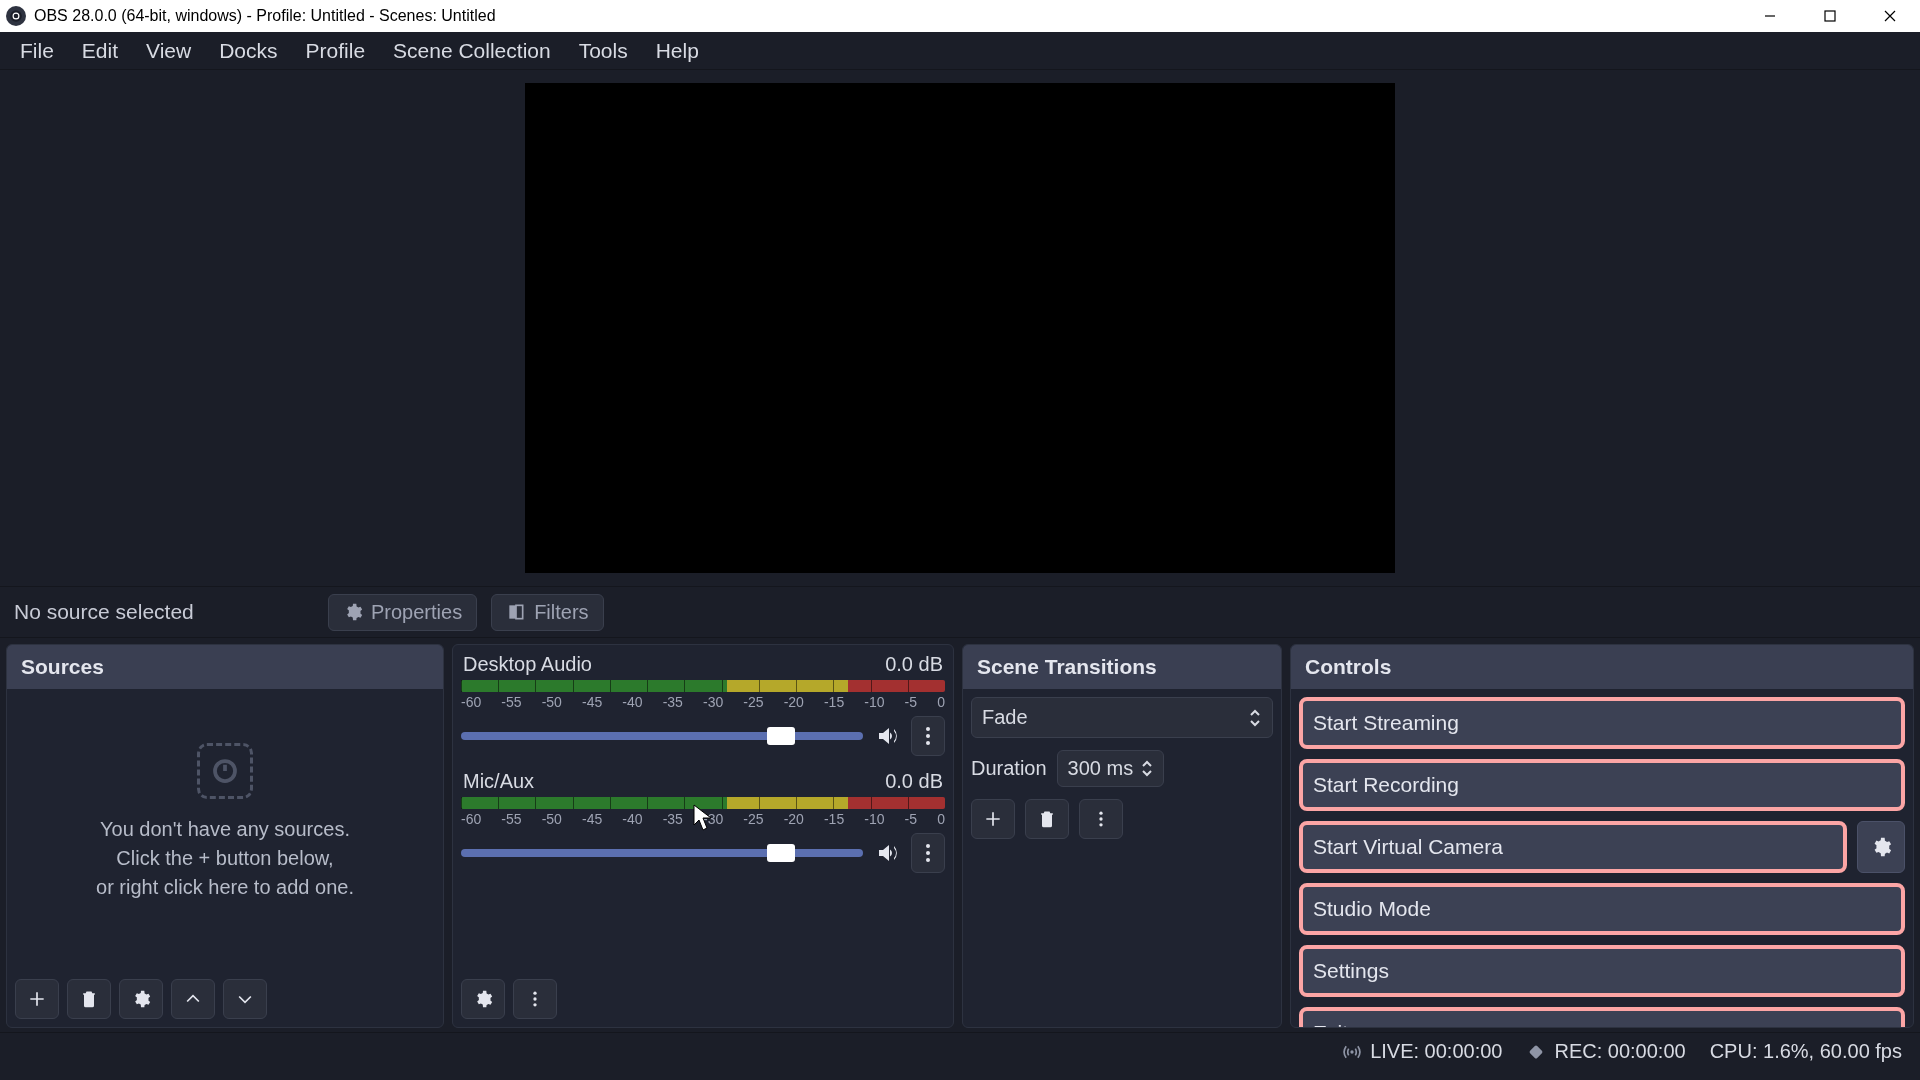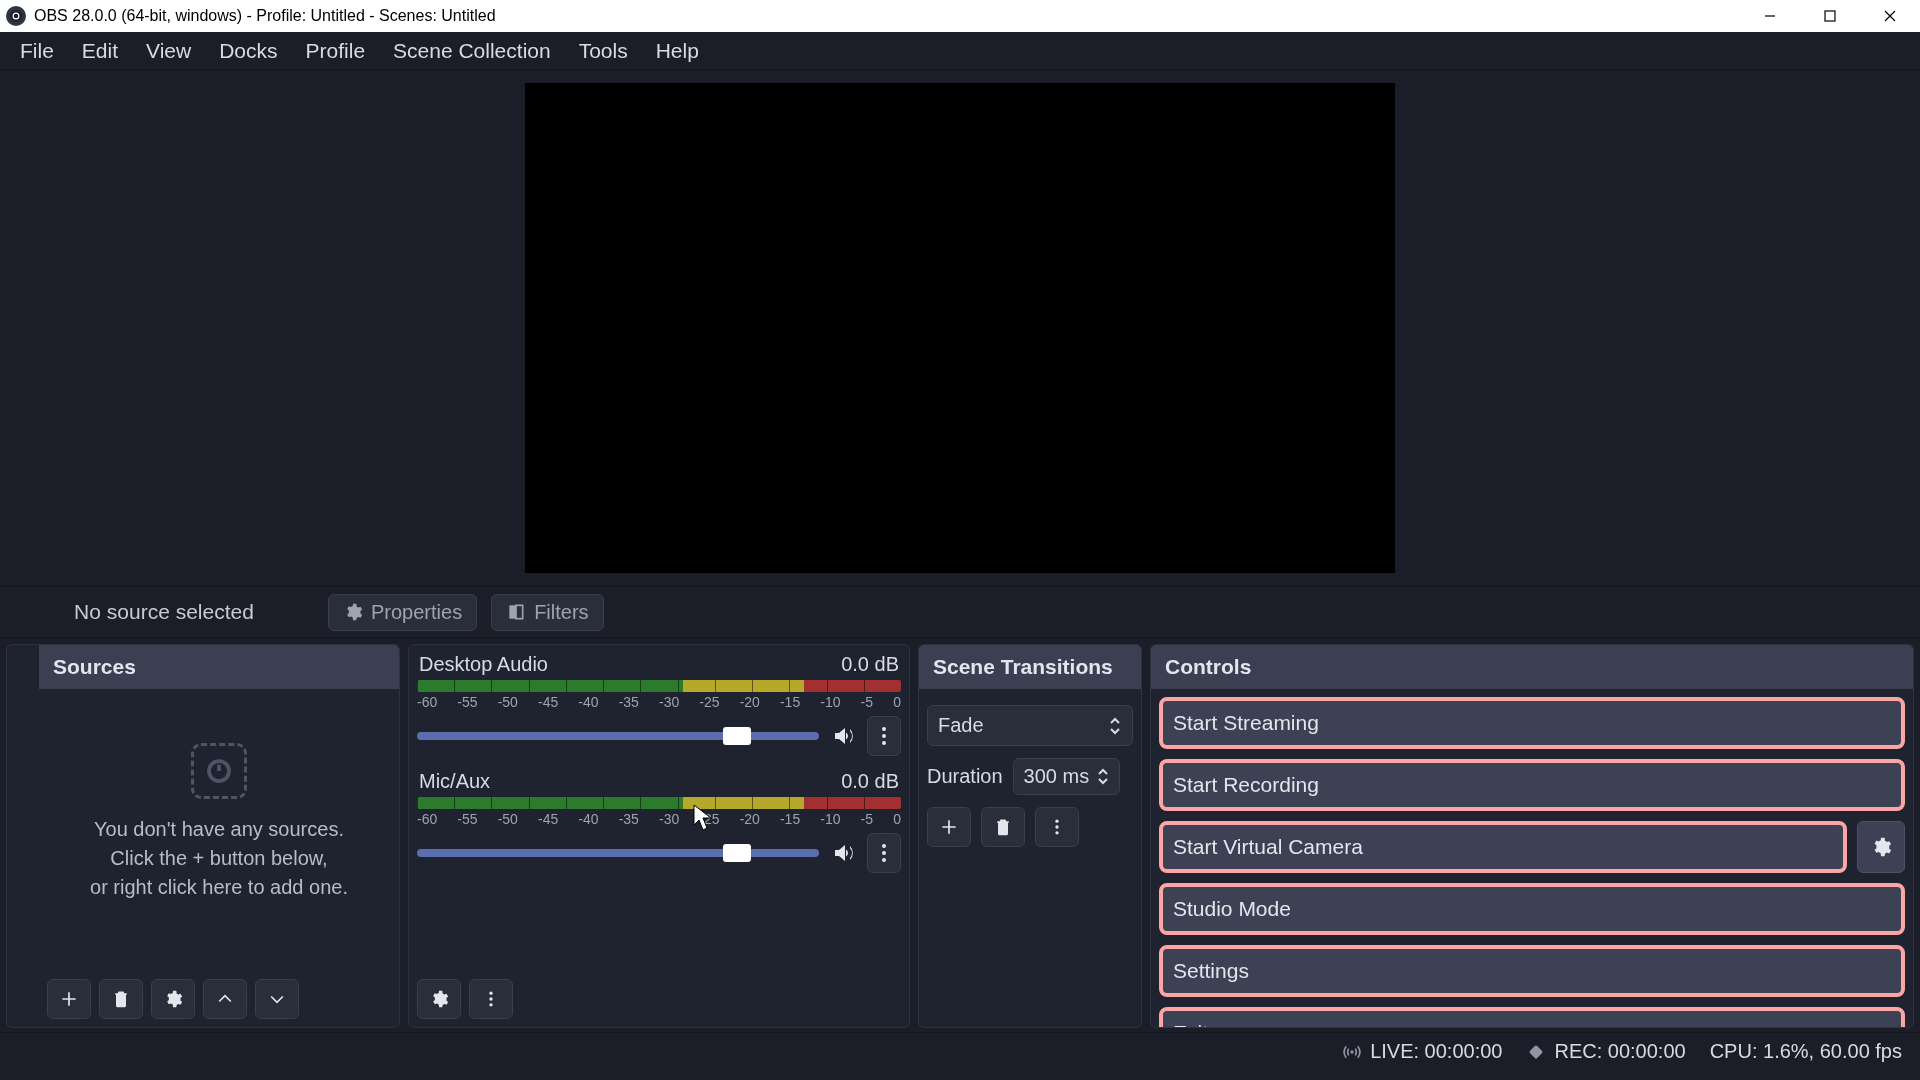--- a/index.html
+++ b/index.html
@@ -16,41 +16,41 @@
 
 .menubar { height:38px; background:#1b1e28; display:flex; align-items:center; padding:0 6px; border-bottom:1px solid #14161d; }
 .menubar .mitem { padding:6px 14px; font-size:21px; color:#d8dbe3; cursor:default; }
 
 
 .preview-wrap { height:516px; display:flex; align-items:center; justify-content:center; background:#1b1e28; }
 .canvas { width:870px; height:490px; background:#000; }
 
 
 .ctxbar { height:52px; display:flex; align-items:center; padding:0 14px; gap:14px; background:#1b1e28; border-top:1px solid #14161d; border-bottom:1px solid #14161d; }
-.ctxbar .status { flex: 0 0 300px; font-size:21px; color:#c8cbd6;text-align:center; }
+.ctxbar .status { flex: 0 0 300px; font-size:21px; color:#c8cbd6; }
 .tbbtn { background:#2a2e3a; border:1px solid #3a3f4d; border-radius:6px; padding:6px 14px; display:flex; align-items:center; gap:8px; font-size:20px; color:#9ea3b3; }
 .tbbtn svg { width:20px; height:20px; }
 
 
 .docks { display:flex; gap:8px; padding:6px 6px 4px 6px; height:394px; }
 .dock { background:#1f2330; border:1px solid #2d3240; border-radius:6px; display:flex; flex-direction:column; overflow:hidden; }
 .dock-head { background:#3a3f52; color:#e4e6ee; font-weight:600; font-size:21px; padding:10px 14px; }
 .dock-body { flex:1; padding:8px; position:relative; }
 .dock-foot { padding:8px; display:flex; gap:8px; }
 
 .iconbtn { width:44px; height:40px; background:#2a2e3a; border:1px solid #3a3f4d; border-radius:6px; display:flex; align-items:center; justify-content:center; color:#e4e6ee; }
 .iconbtn svg { width:20px; height:20px; stroke:#e4e6ee; stroke-width:2; fill:none; }
 .iconbtn.plus svg, .iconbtn.trash svg, .iconbtn.gear svg, .iconbtn.dots svg { fill:#e4e6ee; stroke:none; }
 
 
 .dock.scenes { width:376px; }
 .scene-item { background:#3d6bff; color:#fff; border-radius:4px; padding:8px 12px; font-size:20px; margin:2px; }
 
 
-.dock.sources { width:394px;padding-left:32px; }
+.dock.sources { width:438px; }
 .sources-empty { display:flex; flex-direction:column; align-items:center; justify-content:center; height:100%; text-align:center; color:#b7bcc9; font-size:20px; line-height:1.45; }
 .sources-empty .ph { width:56px; height:56px; border:3px dashed #4e5466; border-radius:10px; display:flex; align-items:center; justify-content:center; margin-bottom:16px; margin-top:-16px; }
 .sources-empty .ph svg { width:30px; height:30px; stroke:#4e5466; fill:none; stroke-width:3; }
 
 
 .dock.mixer { width:502px; }
 .ch { margin-bottom:14px; }
 .ch-row1 { display:flex; justify-content:space-between; font-size:20px; color:#d8dbe3; padding:0 2px 4px; }
 .meter { height:12px; border-radius:2px; background:linear-gradient(90deg,#2c7a2c 0%, #2c7a2c 55%, #b5a82a 55%, #b5a82a 80%, #a33030 80%, #a33030 100%); position:relative; }
 .meter .ticks { position:absolute; inset:0; display:flex; }
@@ -58,21 +58,21 @@
 .mlabels { display:flex; justify-content:space-between; font-size:14px; color:#9ea3b3; margin-top:2px; }
 .ch-row2 { display:flex; align-items:center; gap:10px; margin-top:6px; }
 .slider { flex:1; height:8px; background:#5b6fb0; border-radius:4px; position:relative; }
 .slider .thumb { position:absolute; top:-5px; width:28px; height:18px; background:#fff; border-radius:3px; }
 .speaker { width:28px; height:28px; display:flex; align-items:center; justify-content:center; }
 .speaker svg { fill:#e4e6ee; width:24px; height:24px; }
 .dots3 { width:34px; height:40px; background:#2a2e3a; border:1px solid #3a3f4d; border-radius:6px; display:flex; align-items:center; justify-content:center; }
 .dots3 svg { fill:#e4e6ee; }
 
 
-.dock.trans { width:224px;gap:8px; }
+.dock.trans { width:320px; }
 .select { background:#2a2e3a; border:1px solid #3a3f4d; border-radius:6px; padding:8px 10px; display:flex; align-items:center; justify-content:space-between; font-size:20px; margin-bottom:12px; }
 .select svg { width:14px; stroke:#d8dbe3; fill:none; }
 .dur-row { display:flex; align-items:center; gap:10px; font-size:20px; margin-bottom:12px; }
 .spin { background:#2a2e3a; border:1px solid #3a3f4d; border-radius:6px; padding:6px 10px; display:flex; align-items:center; gap:8px; }
 .spin .arrows { display:flex; flex-direction:column; gap:1px; }
 .spin .arrows svg { width:12px; height:8px; stroke:#d8dbe3; fill:none; }
 .trans-btns { display:flex; gap:10px; }
 
 
 .dock.controls { flex:1; }

